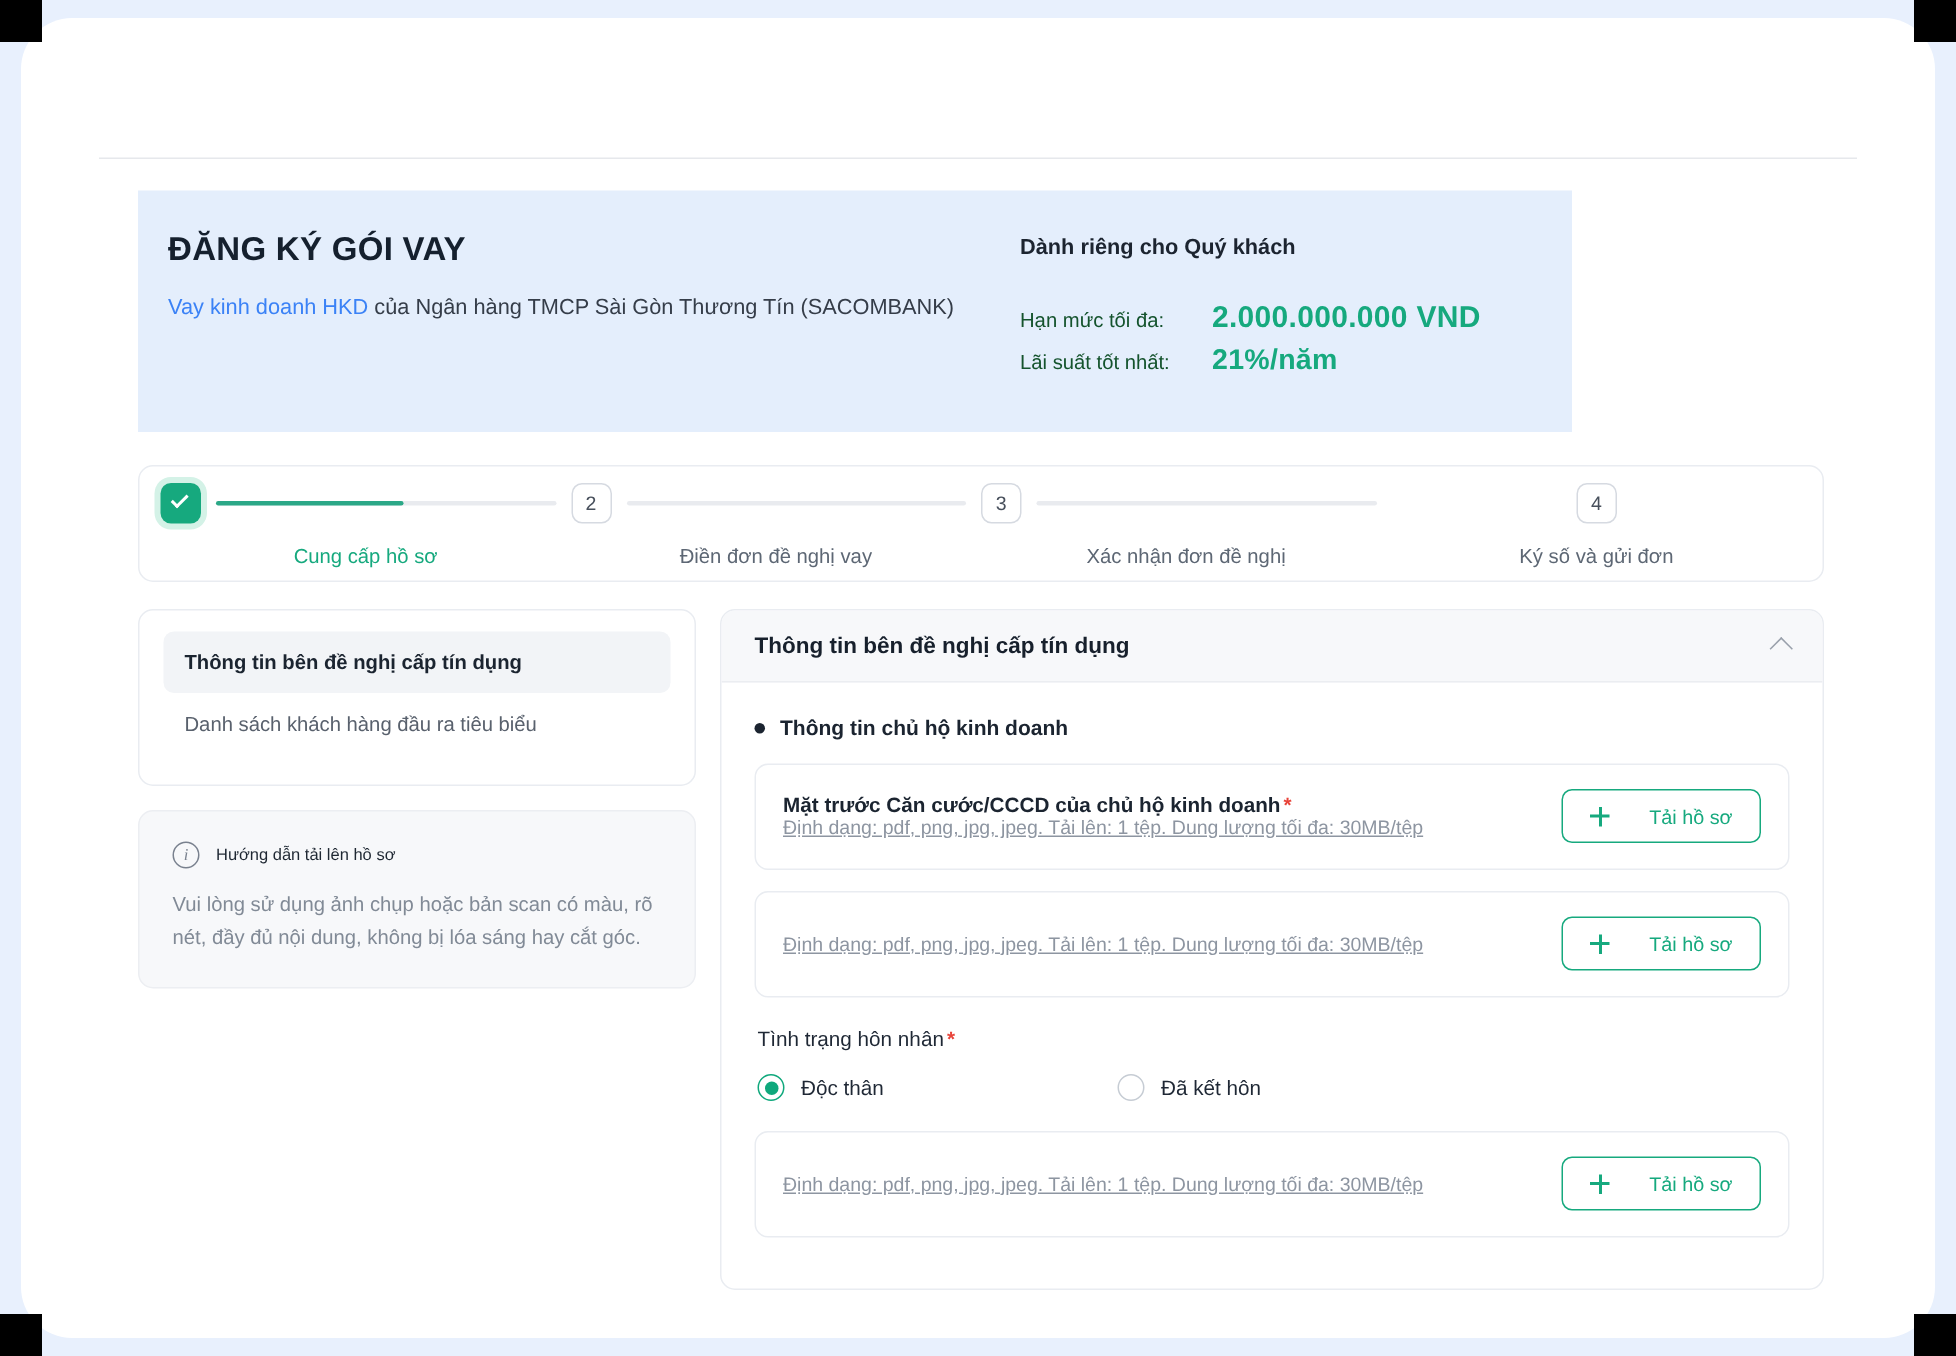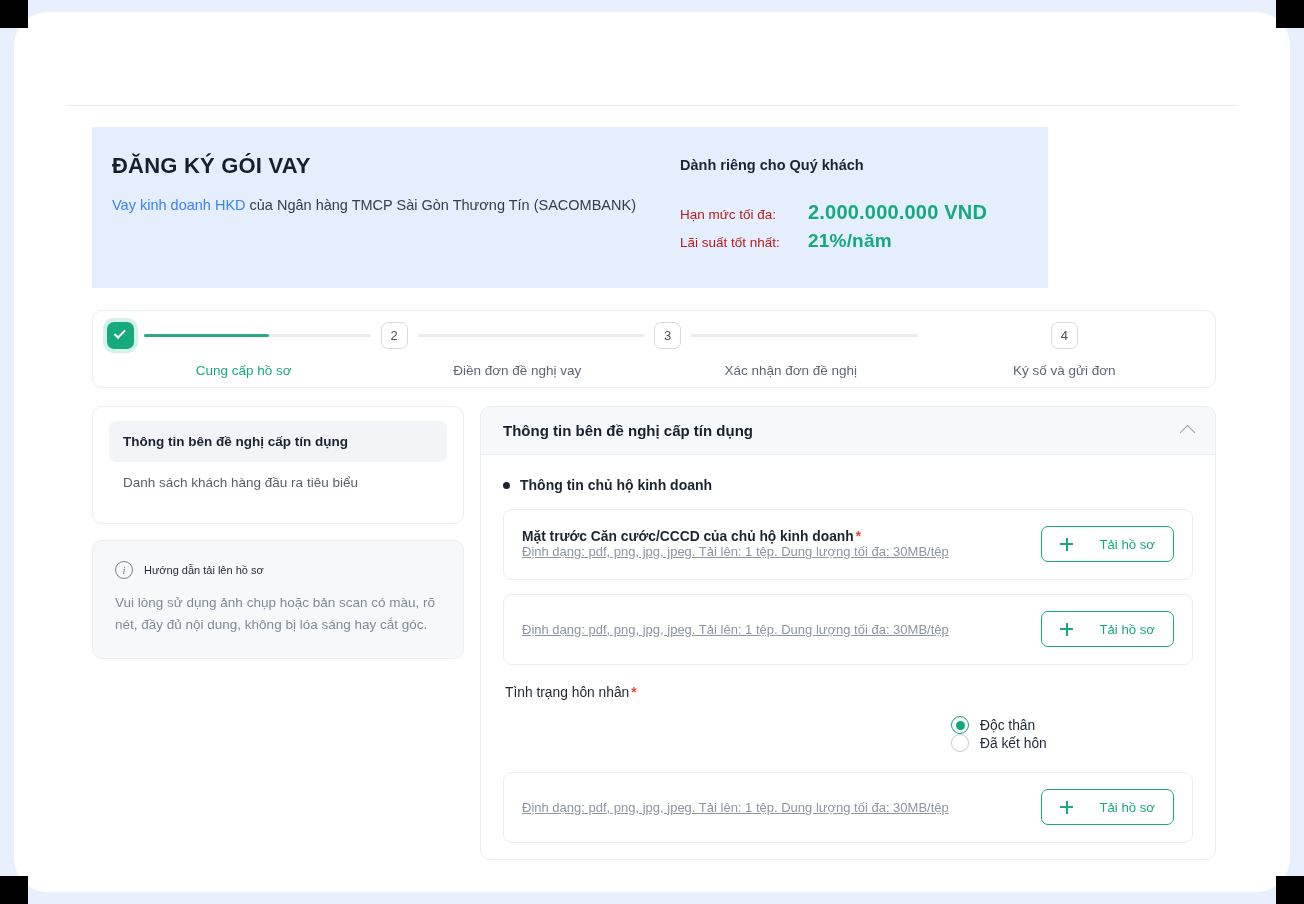--- a/index.html
+++ b/index.html
@@ -74,21 +74,21 @@
   .hero-right-title {
     font-size: 14.5px;
     font-weight: bold;
     color: #1c2430;
     margin-bottom: 28px;
   }
   .hero-kv { display: flex; align-items: baseline; margin-bottom: 6px; }
   .hero-kv .k {
     width: 128px;
     font-size: 13.5px;
-    color: #b91c1c;
+    color: #14532d;
   }
   .hero-kv .v {
     font-size: 20px;
     font-weight: bold;
     color: #16a97e;
     letter-spacing: .2px;
   }
   .hero-kv.rate .v { font-size: 19px; }
 
   
@@ -303,21 +303,21 @@
   }
   .plus::before { left: 0; top: 5.5px; width: 13px; height: 2px; }
   .plus::after { top: 0; left: 5.5px; height: 13px; width: 2px; }
 
   .field-block { padding: 6px 2px 0 2px; }
   .field-label {
     font-size: 13.8px;
     color: #1f2835;
     margin-bottom: 16px;
   }
-  .radio-row { display: flex; align-items: flex-end; margin-bottom: 20px; flex-direction: column; }
+  .radio-row { display: flex; align-items: flex-start; margin-bottom: 20px; }
   .radio-opt {
     display: flex; align-items: center; gap: 11px;
     font-size: 13.8px; color: #1f2835;
     cursor: pointer;
     width: 240px;
   }
   .radio-dot {
     width: 18px; height: 18px; border-radius: 50%;
     border: 1.8px solid #c6ccd4;
     display: flex; align-items: center; justify-content: center;

